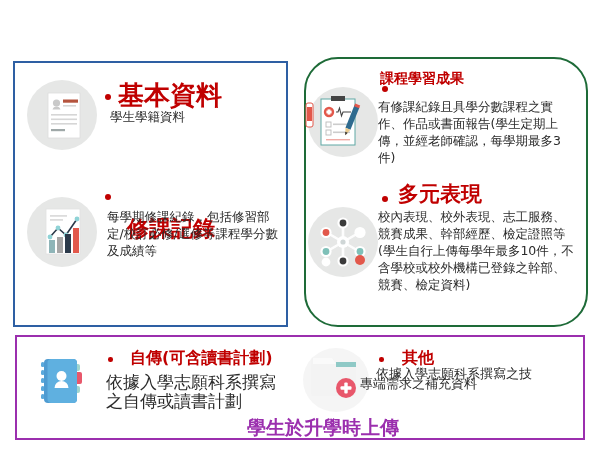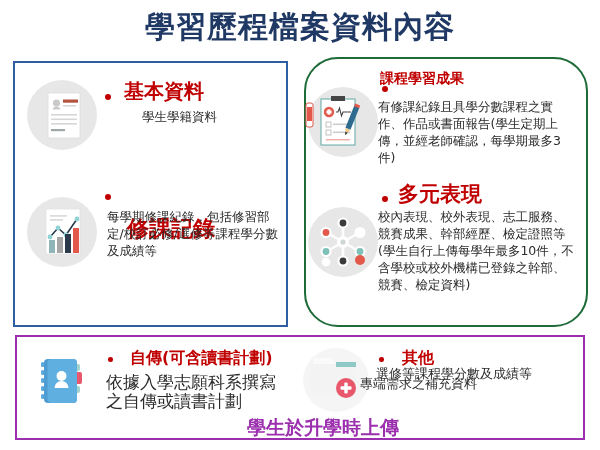--- a/index.html
+++ b/index.html
@@ -85,21 +85,20 @@
   .footer-purple{color:#9B2FAE;font-size:19px;left:15px;top:415px;width:570px;text-align:center;margin-left:23px;}
 
   svg{overflow:visible;}
 </style>
 </head>
 <body>
 
 <div class="slide">
 
   <div class="title-row">
-    <div class="slide-title">學習歷程檔案資料內容</div>
 
   </div>
 
   <div class="panel panel-blue"></div>
 
   <div class="item">
     <div class="icon-wrap" style="left:27px;top:80px;width:70px;height:70px;">
       <div class="icon-circle" style="width:70px;height:70px;"></div>
       <svg width="70" height="70" viewBox="0 0 70 70" style="position:absolute;left:0;top:0;">
         <rect x="21" y="13" width="32" height="45" fill="#ffffff" stroke="#dcdcdc" stroke-width="0.8"></rect>
@@ -107,22 +106,22 @@
         <path d="M25.5 29.5 a4.2 4.2 0 0 1 8 0 z" fill="#c9c9c9"></path>
         <rect x="36" y="19.5" width="15" height="3.2" fill="#B5543E"></rect>
         <rect x="36" y="25" width="13" height="1.6" fill="#d6d6d6"></rect>
         <rect x="24" y="34" width="26" height="1.6" fill="#d6d6d6"></rect>
         <rect x="24" y="38.5" width="26" height="1.6" fill="#d6d6d6"></rect>
         <rect x="24" y="43" width="26" height="1.6" fill="#d6d6d6"></rect>
         <rect x="24" y="49" width="14" height="2.2" fill="#9fa8a8"></rect>
       </svg>
     </div>
     <span class="bullet-dot" style="left:105px;top:94px;width:6px;height:6px;"></span>
-    <div class="item-head" style="left:124px;top:78px;font-size:20px;text-align:right;">基本資料</div>
-    <div class="item-body" style="left:110px;top:108px;width:165px;margin-left:32px;">學生學籍資料</div>
+    <div class="item-head" style="left:118px;top:78px;font-size:26px;text-align:right;">基本資料</div>
+    <div class="item-body" style="left:110px;top:108px;width:165px;">學生學籍資料</div>
   </div>
 
   <div class="item">
     <div class="icon-wrap" style="left:27px;top:197px;width:70px;height:70px;">
       <div class="icon-circle" style="width:70px;height:70px;"></div>
       <svg width="70" height="70" viewBox="0 0 70 70" style="position:absolute;left:0;top:0;">
         <rect x="19" y="12" width="34" height="45" fill="#ffffff" stroke="#e0e0e0" stroke-width="0.8"></rect>
         <rect x="23" y="18" width="17" height="1.8" fill="#dcdcdc"></rect>
         <rect x="23" y="22" width="13" height="1.8" fill="#dcdcdc"></rect>
         <polyline points="23,40 31,31 39,38 50,22" fill="none" stroke="#2b3a4a" stroke-width="1.6"></polyline>
@@ -243,19 +242,19 @@
         <path d="M10 10 h19 l4 6 h18 a2 2 0 0 1 2 2 v28 a2 2 0 0 1 -2 2 h-41 a2 2 0 0 1 -2 -2 v-34 a2 2 0 0 1 2 -2 z" fill="#F3F3F3"></path>
         <rect x="33" y="14" width="20" height="5" fill="#8FC9C6"></rect>
         <path d="M10 10 h19 l4 6 h-23 z" fill="#FAFAFA"></path>
         <circle cx="43" cy="40" r="10" fill="#E8576B"></circle>
         <rect x="41.3" y="34.5" width="3.4" height="11" rx="1" fill="#ffffff"></rect>
         <rect x="37.5" y="38.3" width="11" height="3.4" rx="1" fill="#ffffff"></rect>
       </svg>
     </div>
     <span class="bullet-dot" style="left:379px;top:357px;width:4.5px;height:4.5px;"></span>
     <div class="item-head" style="left:402px;top:348px;font-size:16px;">其他</div>
-    <div class="item-body" style="left:376px;top:367px;width:210px;font-size:13px;line-height:14px;">選修等課程學分數及成績等</div>
+    <div class="item-body" style="left:376px;top:367px;width:210px;font-size:13px;line-height:14px;">依據入學志願科系撰寫之技</div>
     <div class="item-body" style="left:360px;top:377px;width:210px;font-size:13px;line-height:14px;">專端需求之補充資料</div>
   </div>
 
   <div class="footer-label footer-purple">學生於升學時上傳</div>
 
 </div>
 
 </body></html>

